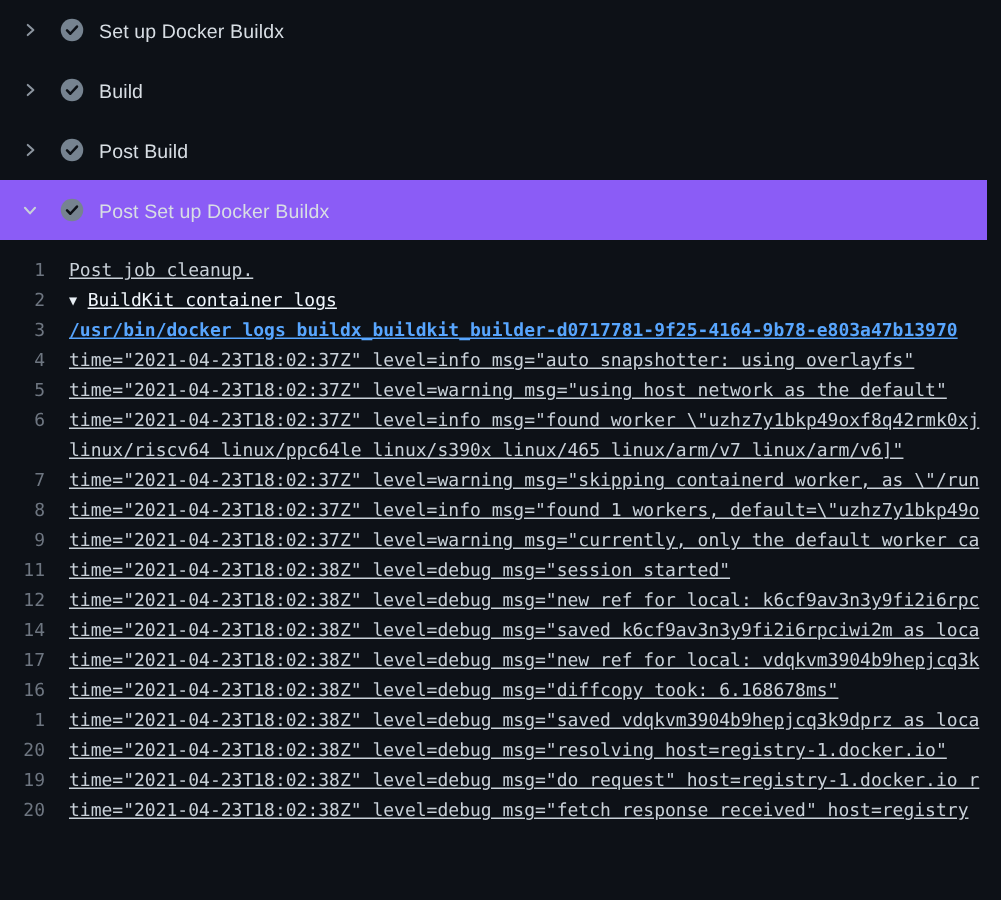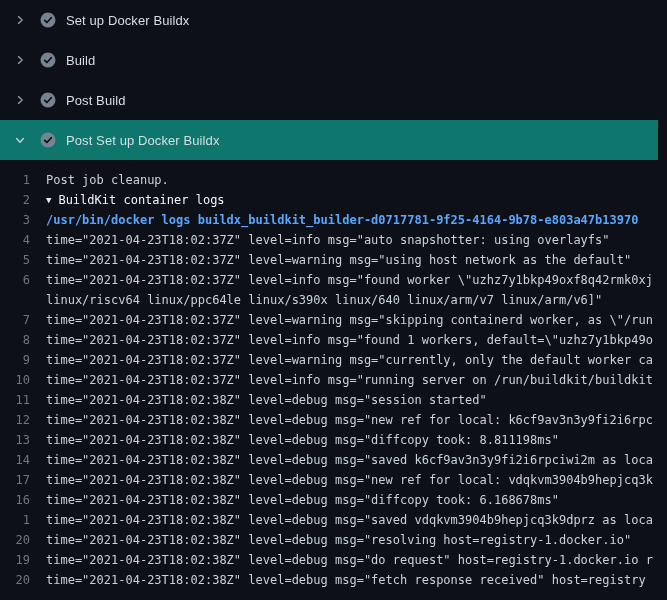--- a/index.html
+++ b/index.html
@@ -15,21 +15,21 @@
   }
 
   
   .step-header {
     display: flex;
     align-items: center;
     height: 40px;
     padding: 0 12px;
     cursor: pointer;
   }
-  .step-header.expanded { background: #0f766e; }
+  .step-header.expanded { background: #8b5cf6; }
   .step-chevron {
     width: 16px;
     height: 16px;
     display: flex;
     align-items: center;
     justify-content: center;
     flex: none;
     margin-right: 12px;
   }
   .step-status {
@@ -67,20 +67,21 @@
     padding-right: 16px;
     text-align: right;
     color: #6e7681;
     cursor: pointer;
     user-select: none;
   }
   .log-text {
     flex: 1;
     overflow: hidden;
     white-space: pre;
+    text-decoration: underline;
   }
   .log-text.plain { color: #c9d1d9; }
   .log-text.log   { color: #c9d1d9; }
   .log-text.group { color: #f0f6fc; cursor: pointer; }
   .log-text.command { color: #58a6ff; font-weight: 700; }
   .group-triangle {
     display: inline-block;
     font-size: 9px;
     color: #e6edf3;
     margin-right: 7px;
@@ -149,28 +150,26 @@
         <span class="step-label">Post Set up Docker Buildx</span>
       </div>
     </div>
   <div id="log" class="log-area">
       <div class="log-row"><span class="log-num">1</span><span class="log-text plain">Post job cleanup.</span></div>
       <div class="log-row"><span class="log-num">2</span><span class="log-text group"><span class="group-triangle">▼</span>BuildKit container logs</span></div>
       <div class="log-row"><span class="log-num">3</span><span class="log-text command">/usr/bin/docker logs buildx_buildkit_builder-d0717781-9f25-4164-9b78-e803a47b13970</span></div>
       <div class="log-row"><span class="log-num">4</span><span class="log-text log">time="2021-04-23T18:02:37Z" level=info msg="auto snapshotter: using overlayfs"</span></div>
       <div class="log-row"><span class="log-num">5</span><span class="log-text log">time="2021-04-23T18:02:37Z" level=warning msg="using host network as the default"</span></div>
       <div class="log-row"><span class="log-num">6</span><span class="log-text log">time="2021-04-23T18:02:37Z" level=info msg="found worker \"uzhz7y1bkp49oxf8q42rmk0xj</span></div>
-      <div class="log-row"><span class="log-num"></span><span class="log-text log">linux/riscv64 linux/ppc64le linux/s390x linux/640 linux/arm/v7 linux/arm/v6]"</span></div>
+      <div class="log-row"><span class="log-num"></span><span class="log-text log">linux/riscv64 linux/ppc64le linux/s390x linux/465 linux/arm/v7 linux/arm/v6]"</span></div>
       <div class="log-row"><span class="log-num">7</span><span class="log-text log">time="2021-04-23T18:02:37Z" level=warning msg="skipping containerd worker, as \"/run</span></div>
       <div class="log-row"><span class="log-num">8</span><span class="log-text log">time="2021-04-23T18:02:37Z" level=info msg="found 1 workers, default=\"uzhz7y1bkp49o</span></div>
       <div class="log-row"><span class="log-num">9</span><span class="log-text log">time="2021-04-23T18:02:37Z" level=warning msg="currently, only the default worker ca</span></div>
-      <div class="log-row"><span class="log-num">10</span><span class="log-text log">time="2021-04-23T18:02:37Z" level=info msg="running server on /run/buildkit/buildkit</span></div>
       <div class="log-row"><span class="log-num">11</span><span class="log-text log">time="2021-04-23T18:02:38Z" level=debug msg="session started"</span></div>
       <div class="log-row"><span class="log-num">12</span><span class="log-text log">time="2021-04-23T18:02:38Z" level=debug msg="new ref for local: k6cf9av3n3y9fi2i6rpc</span></div>
-      <div class="log-row"><span class="log-num">13</span><span class="log-text log">time="2021-04-23T18:02:38Z" level=debug msg="diffcopy took: 8.811198ms"</span></div>
       <div class="log-row"><span class="log-num">14</span><span class="log-text log">time="2021-04-23T18:02:38Z" level=debug msg="saved k6cf9av3n3y9fi2i6rpciwi2m as loca</span></div>
       <div class="log-row"><span class="log-num">17</span><span class="log-text log">time="2021-04-23T18:02:38Z" level=debug msg="new ref for local: vdqkvm3904b9hepjcq3k</span></div>
       <div class="log-row"><span class="log-num">16</span><span class="log-text log">time="2021-04-23T18:02:38Z" level=debug msg="diffcopy took: 6.168678ms"</span></div>
       <div class="log-row"><span class="log-num">1</span><span class="log-text log">time="2021-04-23T18:02:38Z" level=debug msg="saved vdqkvm3904b9hepjcq3k9dprz as loca</span></div>
       <div class="log-row"><span class="log-num">20</span><span class="log-text log">time="2021-04-23T18:02:38Z" level=debug msg="resolving host=registry-1.docker.io"</span></div>
       <div class="log-row"><span class="log-num">19</span><span class="log-text log">time="2021-04-23T18:02:38Z" level=debug msg="do request" host=registry-1.docker.io r</span></div>
       <div class="log-row"><span class="log-num">20</span><span class="log-text log">time="2021-04-23T18:02:38Z" level=debug msg="fetch response received" host=registry</span></div>
     </div>
 </div>
 

